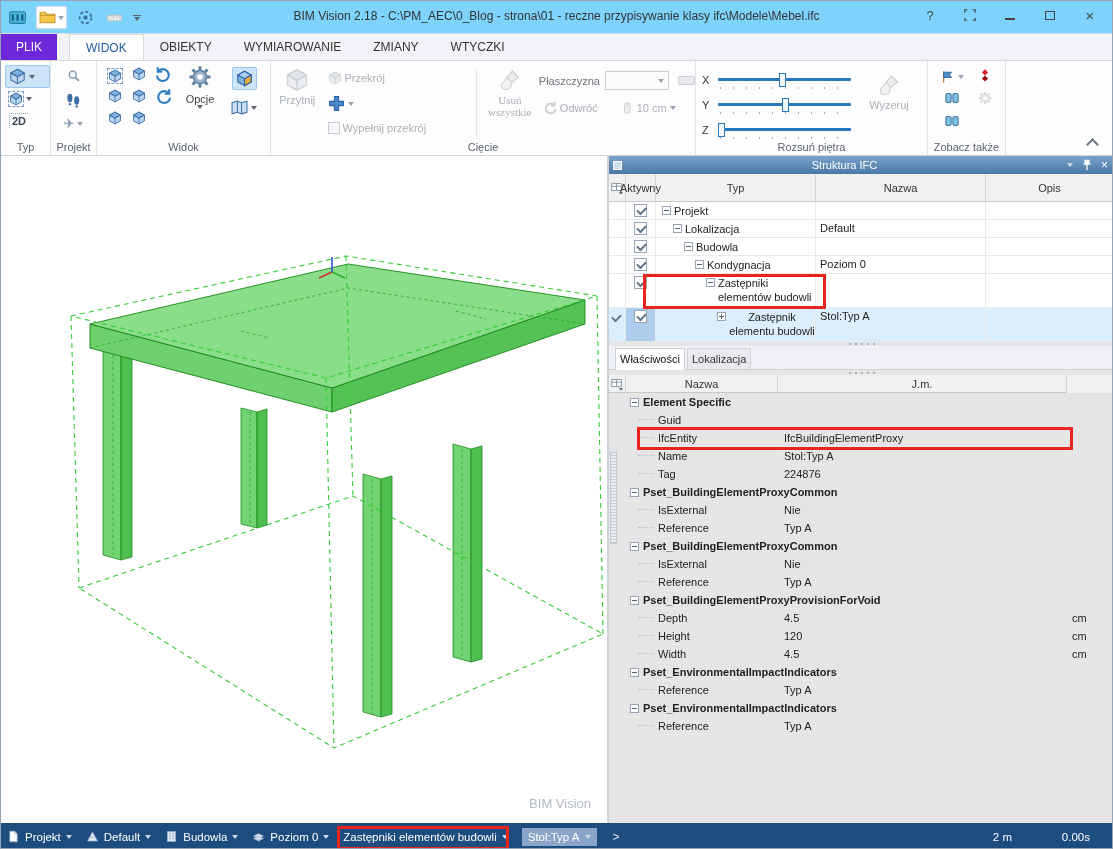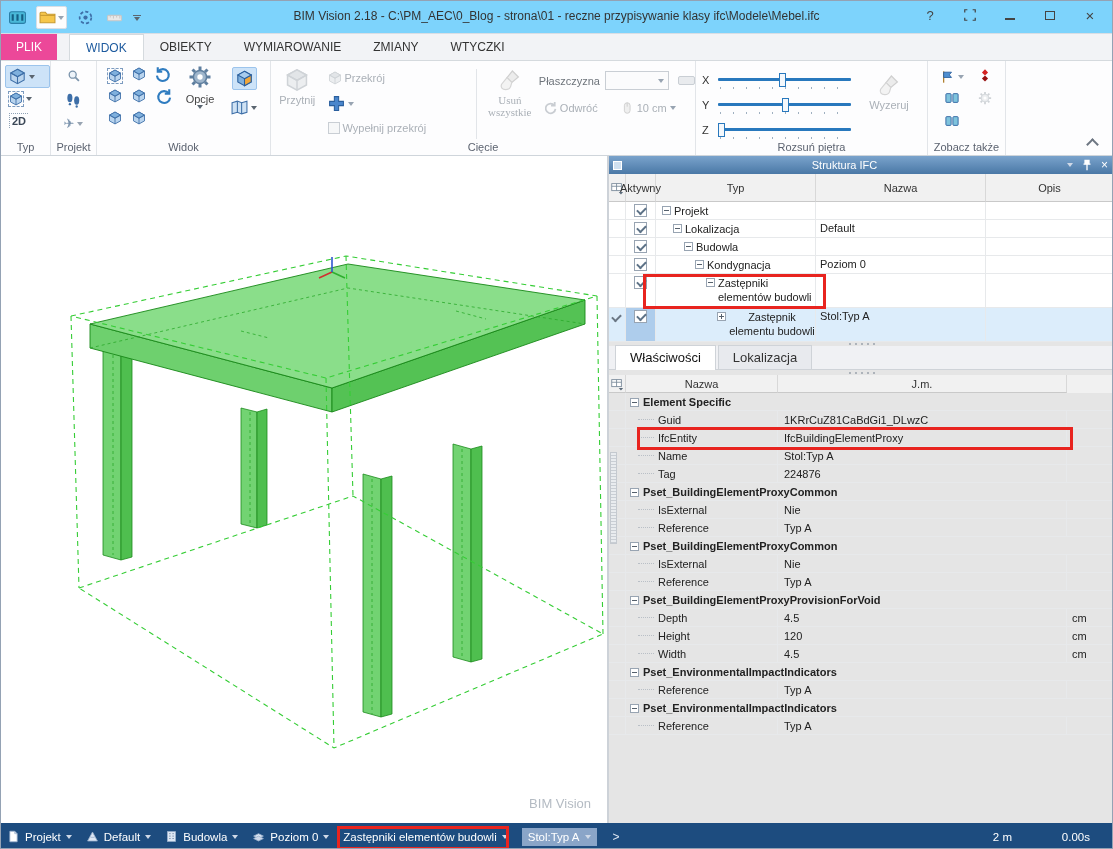--- a/index.html
+++ b/index.html
@@ -18,21 +18,21 @@
   .wb-max i{display:block;width:10px;height:9px;border:1px solid #444;}
   .dd{width:0;height:0;border-left:3px solid transparent;border-right:3px solid transparent;border-top:4px solid #5a6570;display:inline-block;}
   .dd.lite{border-top-color:#98a4b2;}
   .dd.white{border-top-color:#cfd9e8;}
   .customize{display:flex;flex-direction:column;align-items:center;gap:1px;}
   .customize i{display:block;width:8px;height:1px;background:#5a6570;}
 
   
   .tabrow{position:absolute;left:0;top:33px;width:100%;height:27px;background:#f2f3f6;border-bottom:1px solid #d5dade;display:flex;align-items:stretch;}
   .tab{padding:0 16px;font-size:12px;display:flex;align-items:center;color:#333;cursor:default;}
-  .tab.file{background:#ec4899;color:#fff;margin-right:12px;padding:0 15px;}
+  .tab.file{background:#6d28d9;color:#fff;margin-right:12px;padding:0 15px;}
   .tab.active{background:#fff;color:#1d5a9e;border:1px solid #d5dade;border-bottom:none;}
 
   
   .ribbon{position:absolute;left:0;top:60px;width:100%;height:95px;background:#fdfdfe;border-bottom:1px solid #cfd5db;display:flex;}
   .rgroup{position:relative;border-right:1px solid #e2e5e9;height:100%;padding-top:4px;}
   .rglabel{position:absolute;left:0;right:0;bottom:2px;text-align:center;font-size:11px;color:#5c6370;}
   .rbtn{display:flex;align-items:center;gap:3px;padding:2px 3px;border:1px solid transparent;border-radius:2px;}
   .rbtn.on{background:#cde3f8;border-color:#9cc4ec;}
   .rtext{font-size:11px;color:#444;}
   .rtext.dis{color:#aab0b7;}
@@ -83,21 +83,21 @@
   .chkmark{position:relative;width:10px;height:10px;display:inline-block;margin:3px 0 0 3px;}
   .chkmark::after{content:"";position:absolute;left:0;top:1px;width:7px;height:4px;border-left:2px solid #6a7684;border-bottom:2px solid #6a7684;transform:rotate(-45deg);}
   .exp{position:relative;width:9px;height:9px;border:1px solid #98a4b2;background:#fff;display:inline-block;flex:none;margin-top:2px;}
   .exp::before{content:"";position:absolute;left:1px;right:1px;top:3px;height:1px;background:#55606c;}
   .exp.plus::after{content:"";position:absolute;top:1px;bottom:1px;left:3px;width:1px;background:#55606c;}
   .tlabel{display:flex;gap:3px;align-items:flex-start;}
   .tlabel .txt{line-height:14px;}
   .splitdots{position:absolute;left:0;width:100%;height:5px;display:flex;align-items:center;justify-content:center;gap:4px;}
   .splitdots i{width:2px;height:2px;background:#9aa2ab;border-radius:50%;}
   .ptabs{position:absolute;left:0;top:190px;width:100%;height:24px;background:#f0f1f4;border-bottom:1px solid #cfd3d8;display:flex;align-items:flex-end;padding-left:6px;gap:2px;}
-  .ptab{font-size:13px;padding:4px 14px;border:1px solid #cfd3d8;border-bottom:none;background:#e8eaee;color:#333;}
+  .ptab{font-size:11px;padding:4px 4px;border:1px solid #cfd3d8;border-bottom:none;background:#e8eaee;color:#333;}
   .ptab.active{background:#fff;color:#111;position:relative;top:1px;padding-bottom:5px;}
   .phead{position:absolute;left:0;top:219px;width:100%;height:18px;background:#f1f1f1;font-size:11px;color:#333;}
   .phead>div{border-right:1px solid #d8d8d8;border-bottom:1px solid #c9c9c9;display:flex;align-items:center;justify-content:center;}
   .propbody{position:absolute;left:0;top:237px;width:100%;font-size:11px;}
   .prow{height:18px;}
   .prow>div{border-right:1px solid #e7e9eb;border-bottom:1px solid #e7e9eb;display:flex;align-items:center;overflow:hidden;white-space:nowrap;}
   .prow .pname{padding-left:32px;position:relative;}
   .prow .pname::before{content:"";position:absolute;left:12px;top:8px;width:16px;border-top:1px dotted #b9bfc6;}
   .prow.pgroup{font-weight:bold;}
   .prow.pgroup .gcell{padding-left:4px;gap:4px;}
@@ -713,21 +713,20 @@
         <div class="prow pgroup" style="display: grid; grid-template-columns: 17px 1fr;">
           <div></div>
           <div class="gcell">
             <span class="exp"></span>
             <span>Element Specific</span>
           </div>
         </div>
         <div class="prow grid4">
           <div></div>
           <div class="pname">Guid</div>
-          <div class="pval">1KRrCuZ81CaBdGi1_DLwzC</div>
           <div class="punit"></div>
         </div>
         <div class="prow grid4">
           <div></div>
           <div class="pname">IfcEntity</div>
           <div class="pval">IfcBuildingElementProxy</div>
           <div class="punit"></div>
         </div>
         <div class="prow grid4">
           <div></div>

